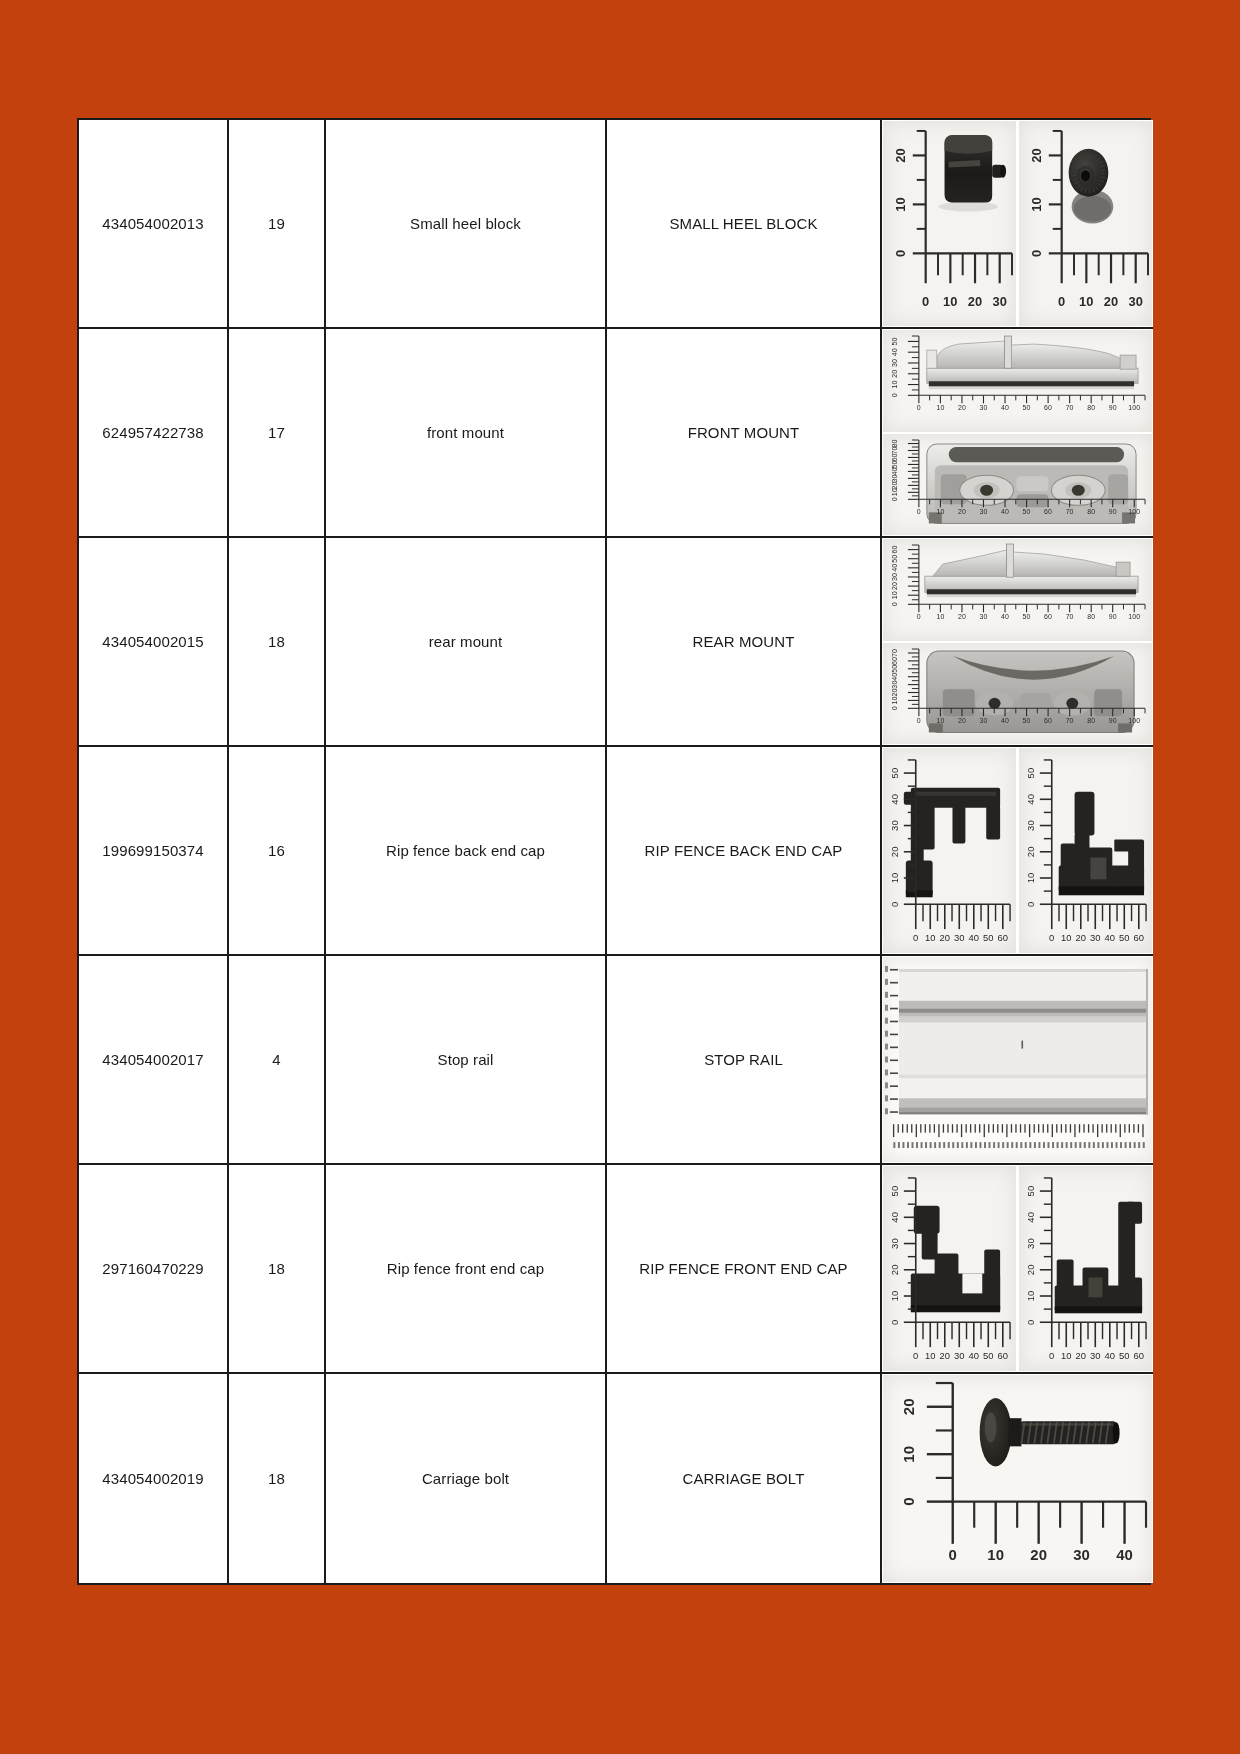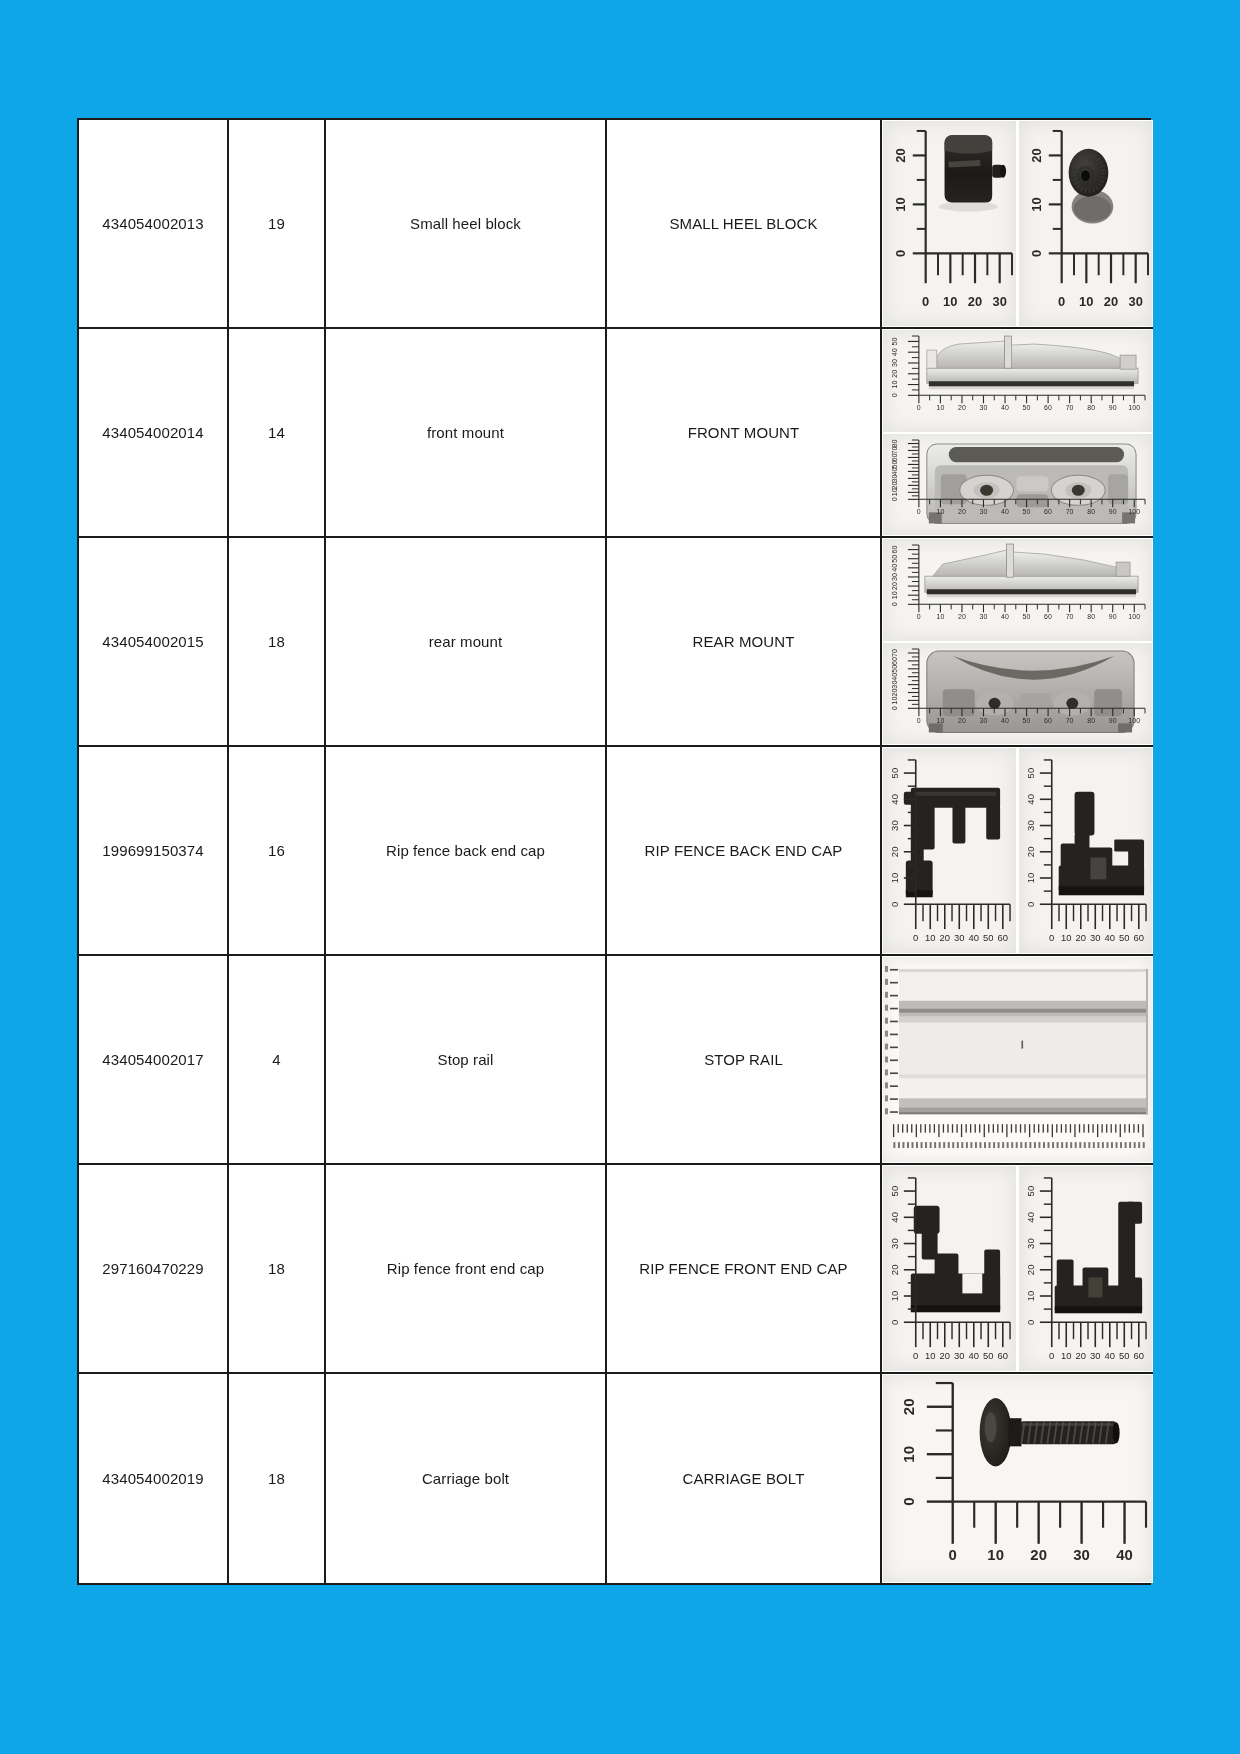--- a/index.html
+++ b/index.html
@@ -1,18 +1,18 @@
 <!DOCTYPE html>
 <html><head>
 <meta charset="utf-8">
 <style>
   html,body{margin:0;padding:0;background:#ffffff;}
   body{width:1240px;height:1754px;position:relative;overflow:hidden;
        font-family:"Liberation Sans","DejaVu Sans",sans-serif;color:#1a1a1a;}
-  .page{position:absolute;inset:0;background:#0ea5e9;text-align:center;}
+  .page{position:absolute;inset:0;background:#c2410c;text-align:center;}
   .parts-table{
     position:absolute;left:77px;top:118px;width:1074px;height:1467px;
     display:grid;
     grid-template-columns:150px 97px 281px 275px 271px;
     grid-template-rows:repeat(7,1fr);
     border:2.5px solid #1b1b1b;
     box-sizing:border-box;
     background:#ffffff;
   }
   .trow{display:contents;}
@@ -164,22 +164,22 @@
                   <line x1="43" y1="10" x2="34" y2="10" stroke="#2b2a28" stroke-width="1.9800000000000002"></line>
                   <text transform="rotate(-90 18 34.599999999999994)" x="18" y="34.599999999999994" dy=".35em" text-anchor="middle" font-size="13" font-weight="600" fill="#2b2a28">20</text>
                 </g>
               </svg>
             </div>
           </div>
         </div>
     </div>
 
     <div class="trow">
-      <div class="cell">434054002014</div>
-      <div class="cell">14</div>
+      <div class="cell">624957422738</div>
+      <div class="cell">17</div>
       <div class="cell">front mount</div>
       <div class="cell">FRONT MOUNT</div>
       <div class="cell last-col img-cell">
           <div class="photos stacked">
             <div class="photo" style="background: rgb(245, 244, 241);">
               <svg viewBox="0 0 270 101" preserveAspectRatio="none">
 <defs>
  <linearGradient id="gV" x1="0" y1="0" x2="0" y2="1">
    <stop offset="0" stop-color="#343330"></stop>
                     <stop offset=".55" stop-color="#1b1a18"></stop>

